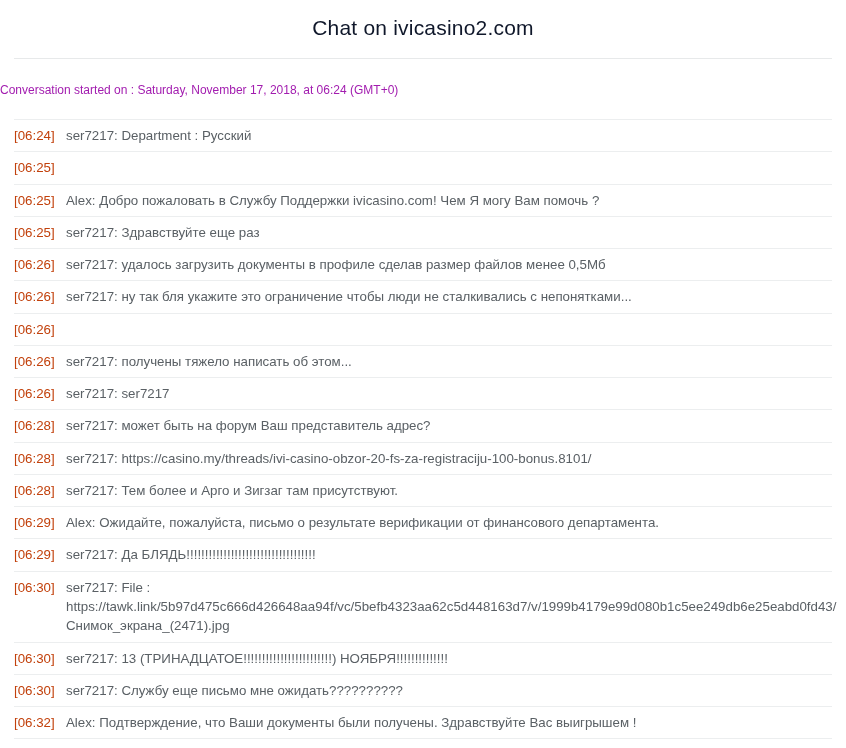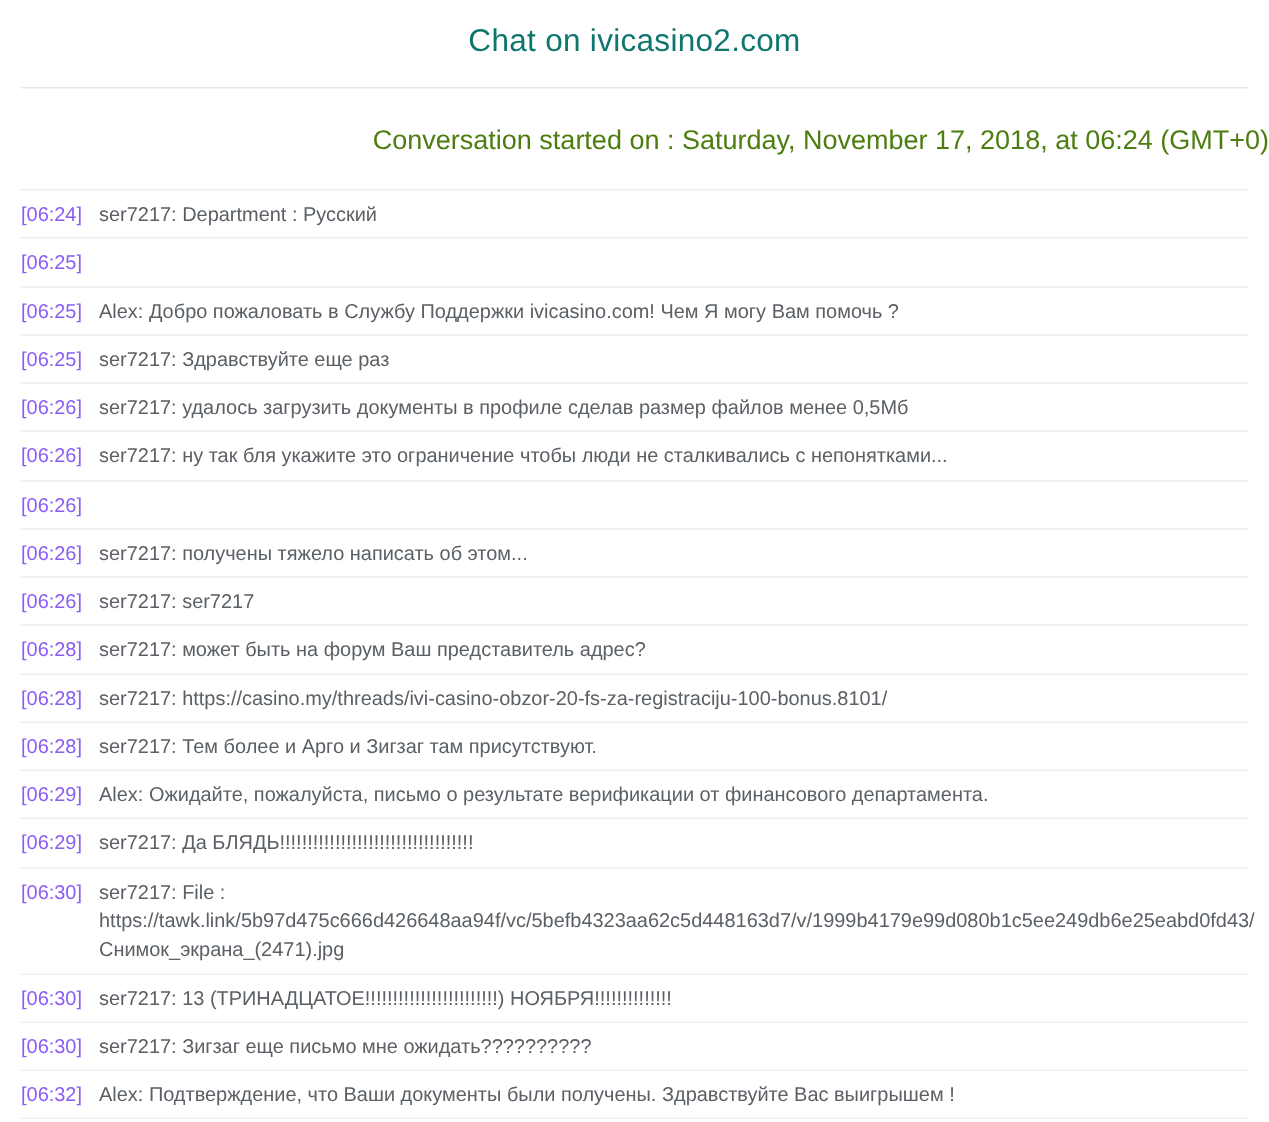--- a/index.html
+++ b/index.html
@@ -15,34 +15,34 @@
     overflow: hidden;
   }
   .page {
     width: 846px;
     box-sizing: border-box;
     padding: 0;
   }
   .title {
     text-align: center;
     font-size: 21px;
-    color: #0f766e;
+    color: #0f172a;
     font-weight: 400;
     padding: 16px 0 18px 0;
     letter-spacing: 0.2px;
   }
   .rule {
     height: 1px;
     background: #e7e9ea;
     margin: 0 14px;
   }
   .subtitle {
-    text-align: right;
-    font-size: 18px;
-    color: #4d7c0f;
+    text-align: left;
+    font-size: 12px;
+    color: #a21caf;
     padding: 24px 0 22px 0;
     font-weight: 400;
   }
   .messages {
     padding: 0 14px;
   }
   .msg {
     display: flex;
     align-items: flex-start;
     font-size: 13.3px;
@@ -50,21 +50,21 @@
     padding: 6px 0;
     border-bottom: 1px solid #eceeef;
     color: #5a6065;
   }
   .msg:first-child {
     border-top: 1px solid #eceeef;
   }
   .time {
     flex: 0 0 auto;
     width: 52px;
-    color: #8b5cf6;
+    color: #c2410c;
     white-space: nowrap;
   }
   .body {
     flex: 1 1 auto;
     word-wrap: break-word;
     overflow-wrap: break-word;
   }
   .body.italic {
     font-style: italic;
     color: #6c7276;
@@ -136,21 +136,21 @@
         <span class="time">[06:30]</span>
         <span class="body">ser7217: File :
 https://tawk.link/5b97d475c666d426648aa94f/vc/5befb4323aa62c5d448163d7/v/1999b4179e99d080b1c5ee249db6e25eabd0fd43/Снимок_экрана_(2471).jpg</span>
       </div>
       <div class="msg">
         <span class="time">[06:30]</span>
         <span class="body">ser7217: 13 (ТРИНАДЦАТОЕ!!!!!!!!!!!!!!!!!!!!!!!!) НОЯБРЯ!!!!!!!!!!!!!!</span>
       </div>
       <div class="msg">
         <span class="time">[06:30]</span>
-        <span class="body">ser7217: Зигзаг еще письмо мне ожидать??????????</span>
+        <span class="body">ser7217: Службу еще письмо мне ожидать??????????</span>
       </div>
       <div class="msg">
         <span class="time">[06:32]</span>
         <span class="body">Alex: Подтверждение, что Ваши документы были получены. Здравствуйте Вас выигрышем !</span>
       </div>
       <div class="msg">
         <span class="time">[06:32]</span>
         <span class="body">ser7217: Где деньги Зин?))) (С)Высоцкий В.С.</span>
       </div>
     </div>

